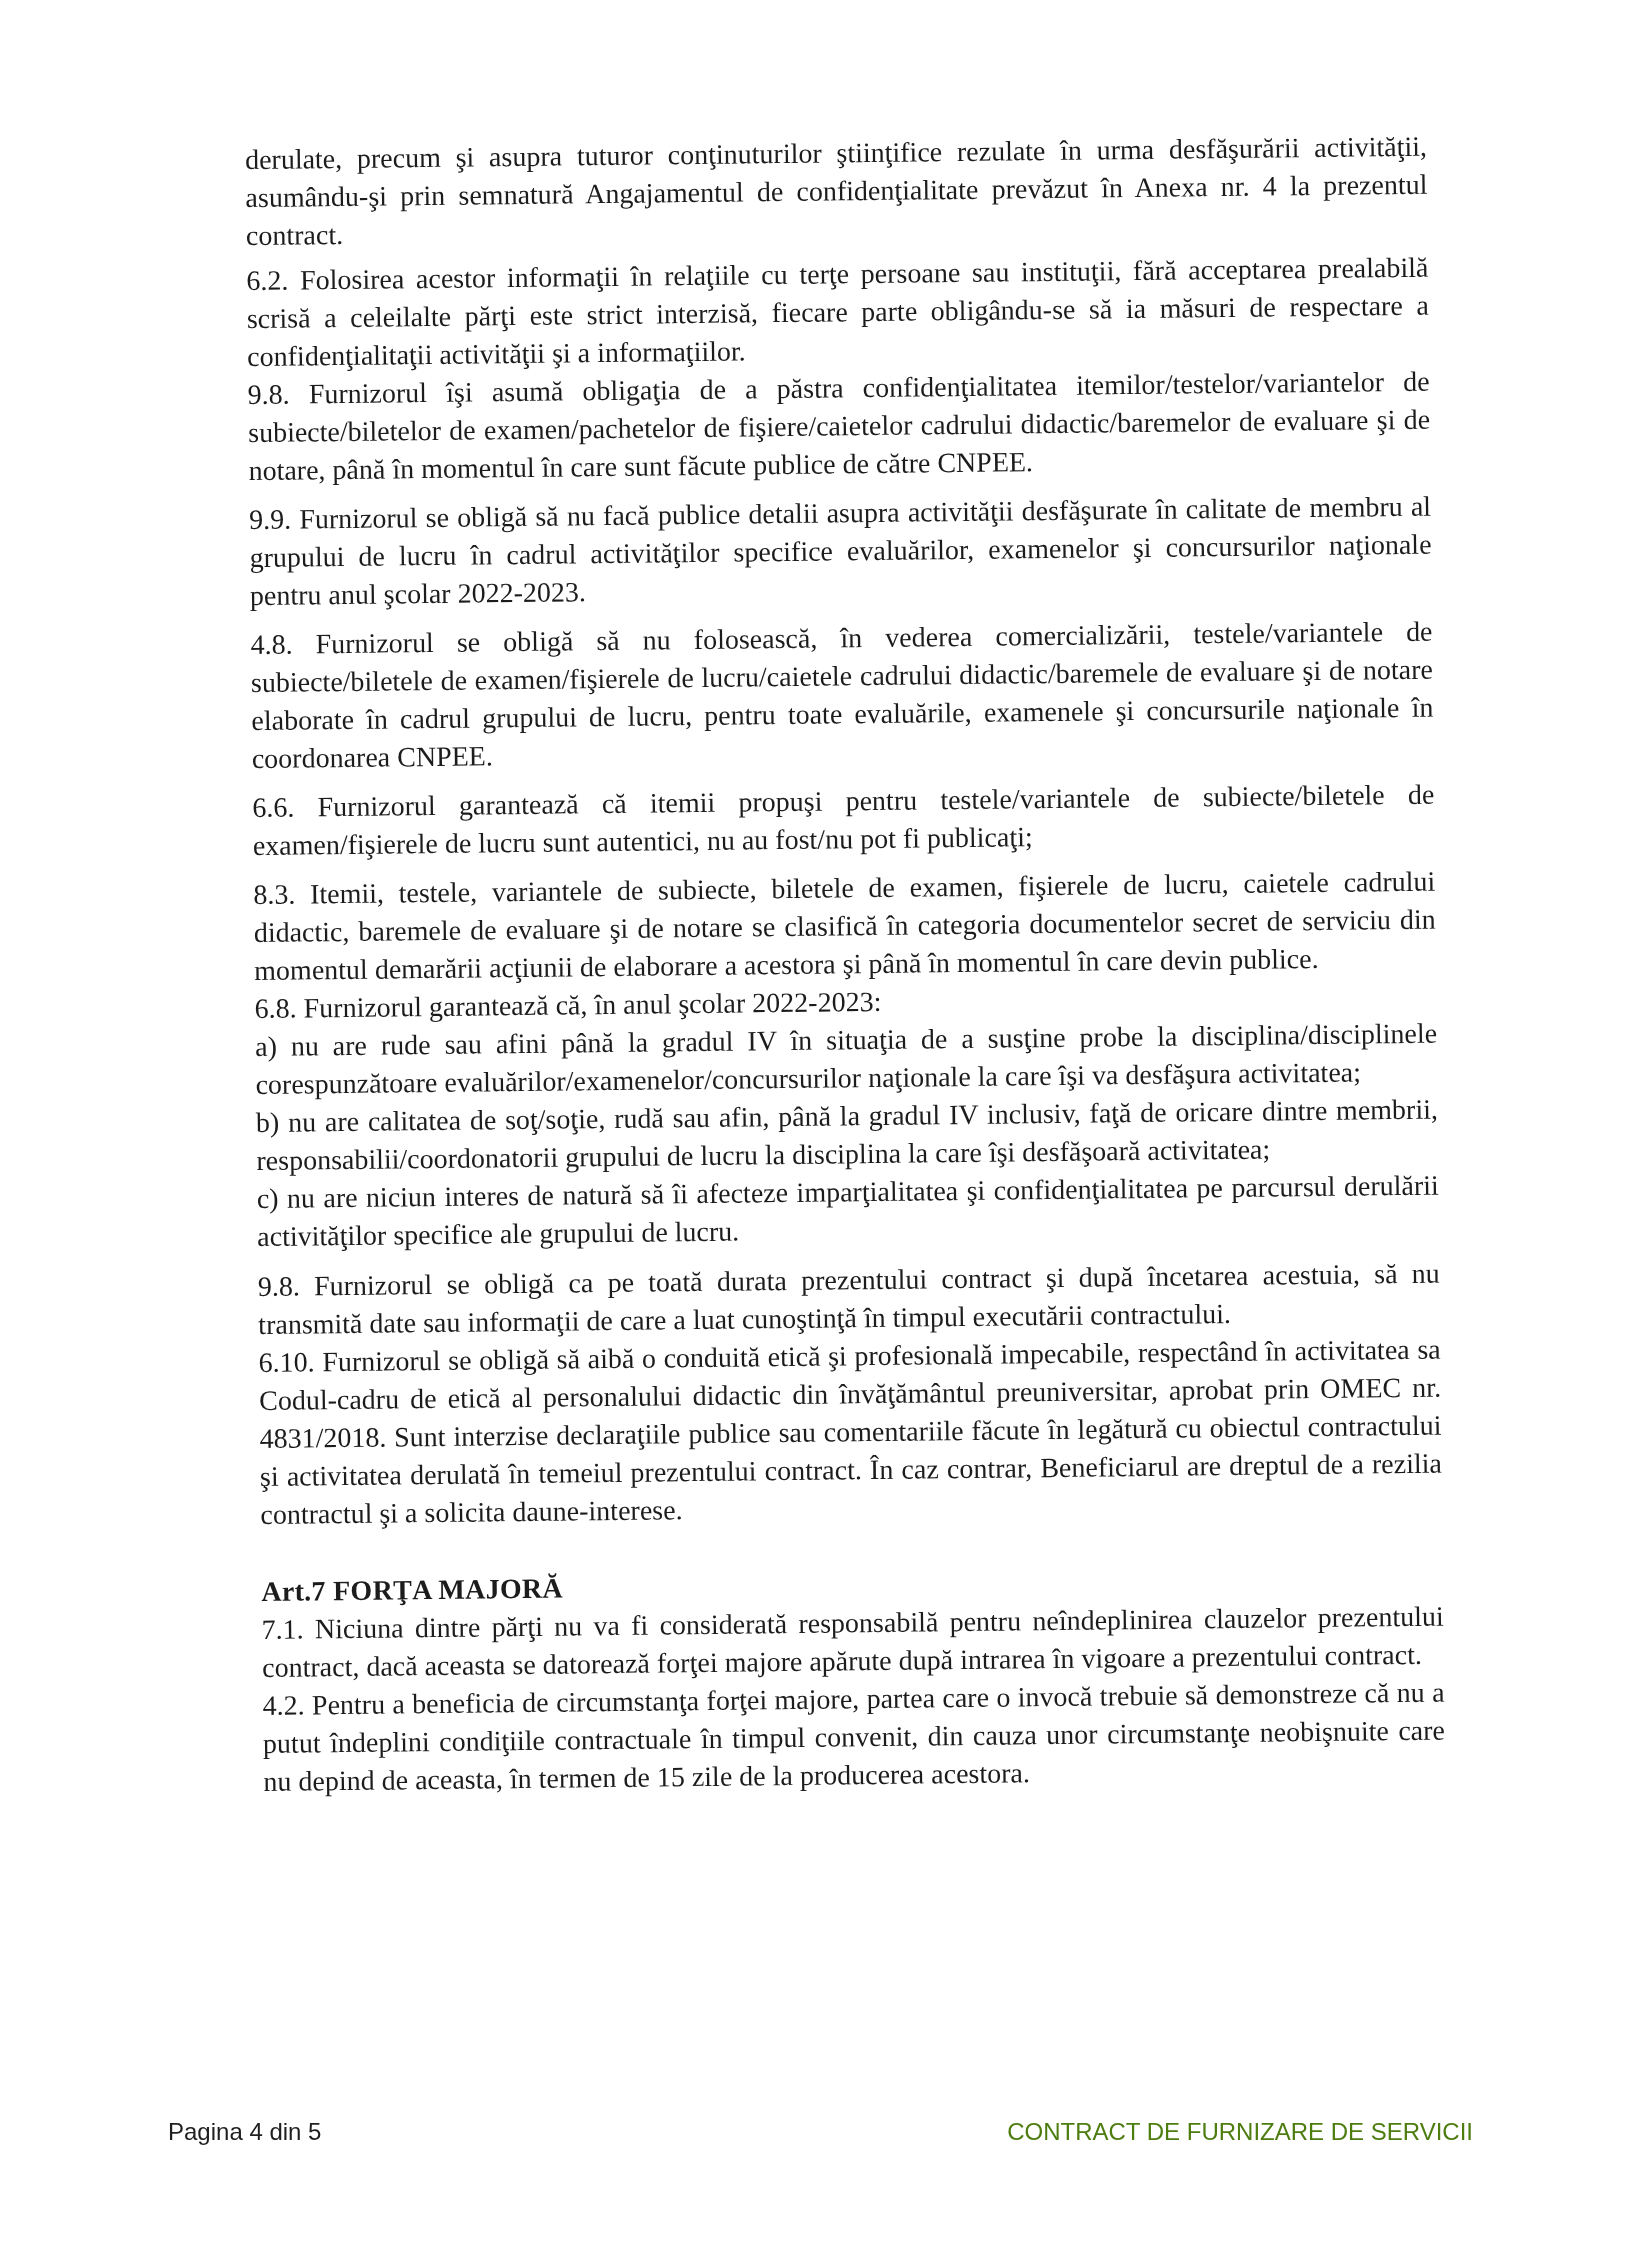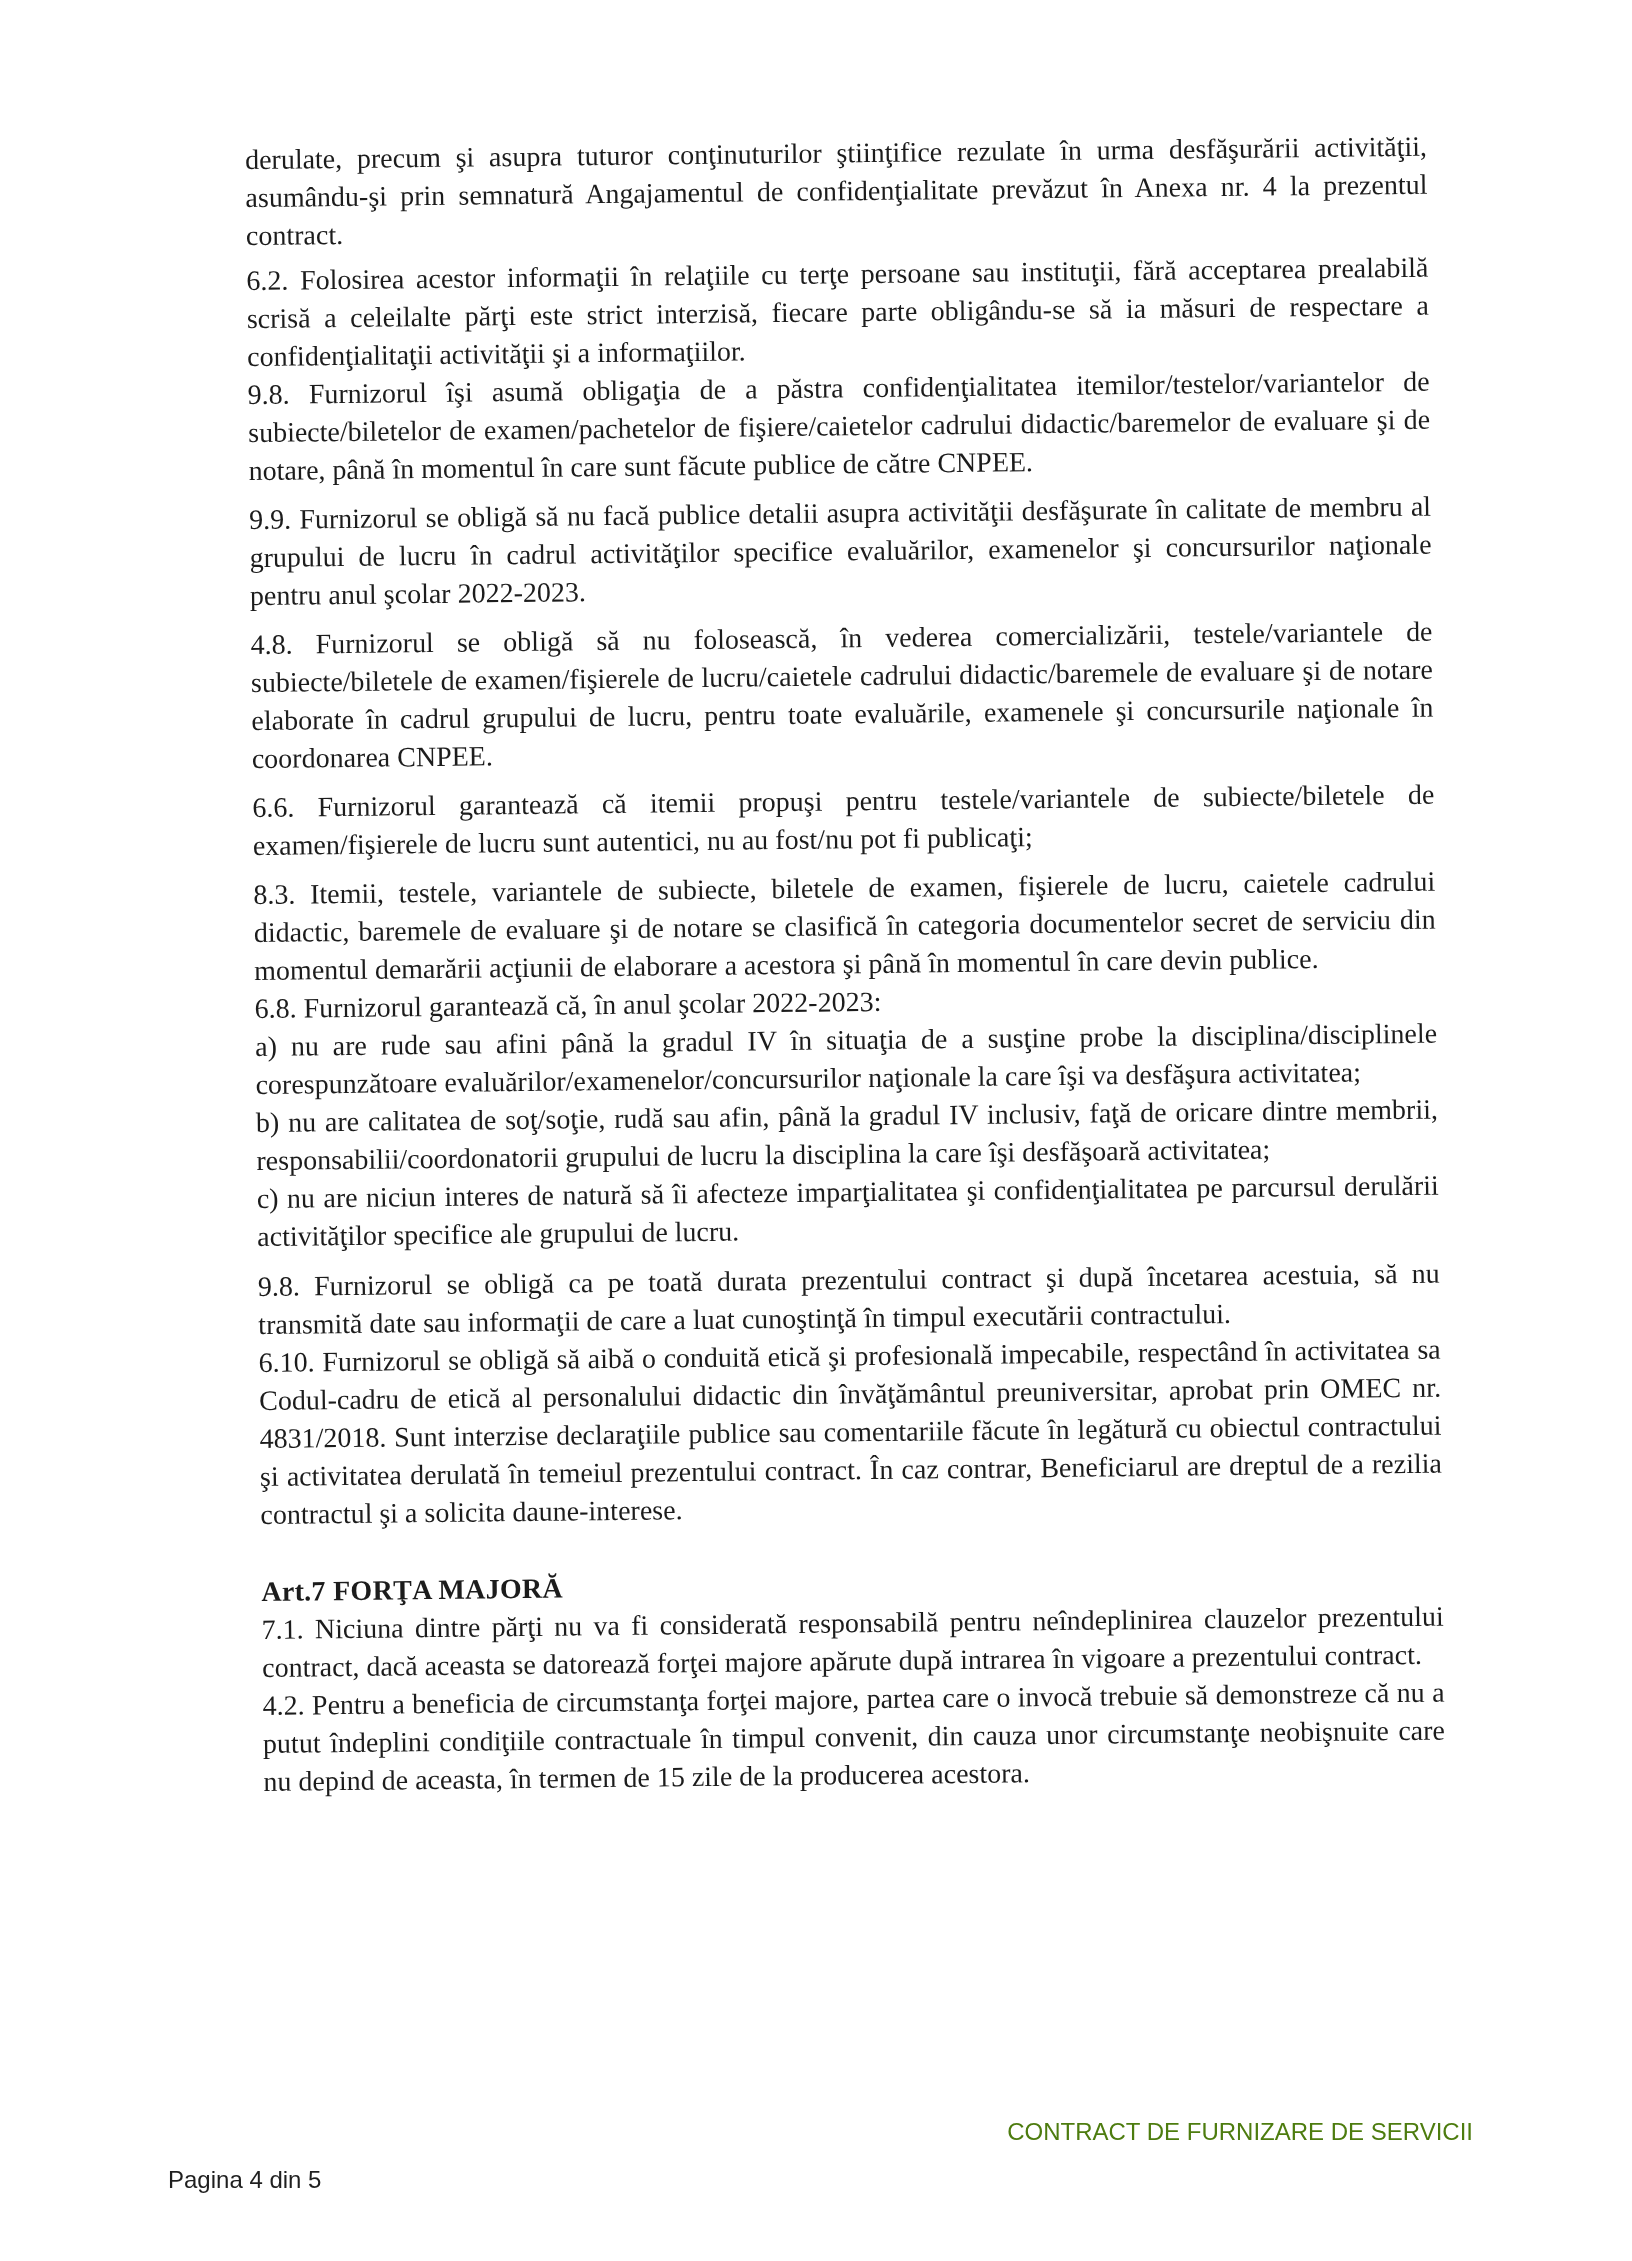--- a/index.html
+++ b/index.html
@@ -41,21 +41,20 @@
     text-align: left;
     letter-spacing: 0.3px;
   }
   .footer-left {
     position: absolute;
     left: 168px;
     top: 2118px;
     font-family: "Liberation Sans", "DejaVu Sans", sans-serif;
     font-size: 24px;
     color: #1f1f1f;
-    margin-top: 48px;
   }
   .footer-right {
     position: absolute;
     right: 160px;
     top: 2118px;
     font-family: "Liberation Sans", "DejaVu Sans", sans-serif;
     font-size: 24px;
     color: #4d7c0f;
   }
 </style>

